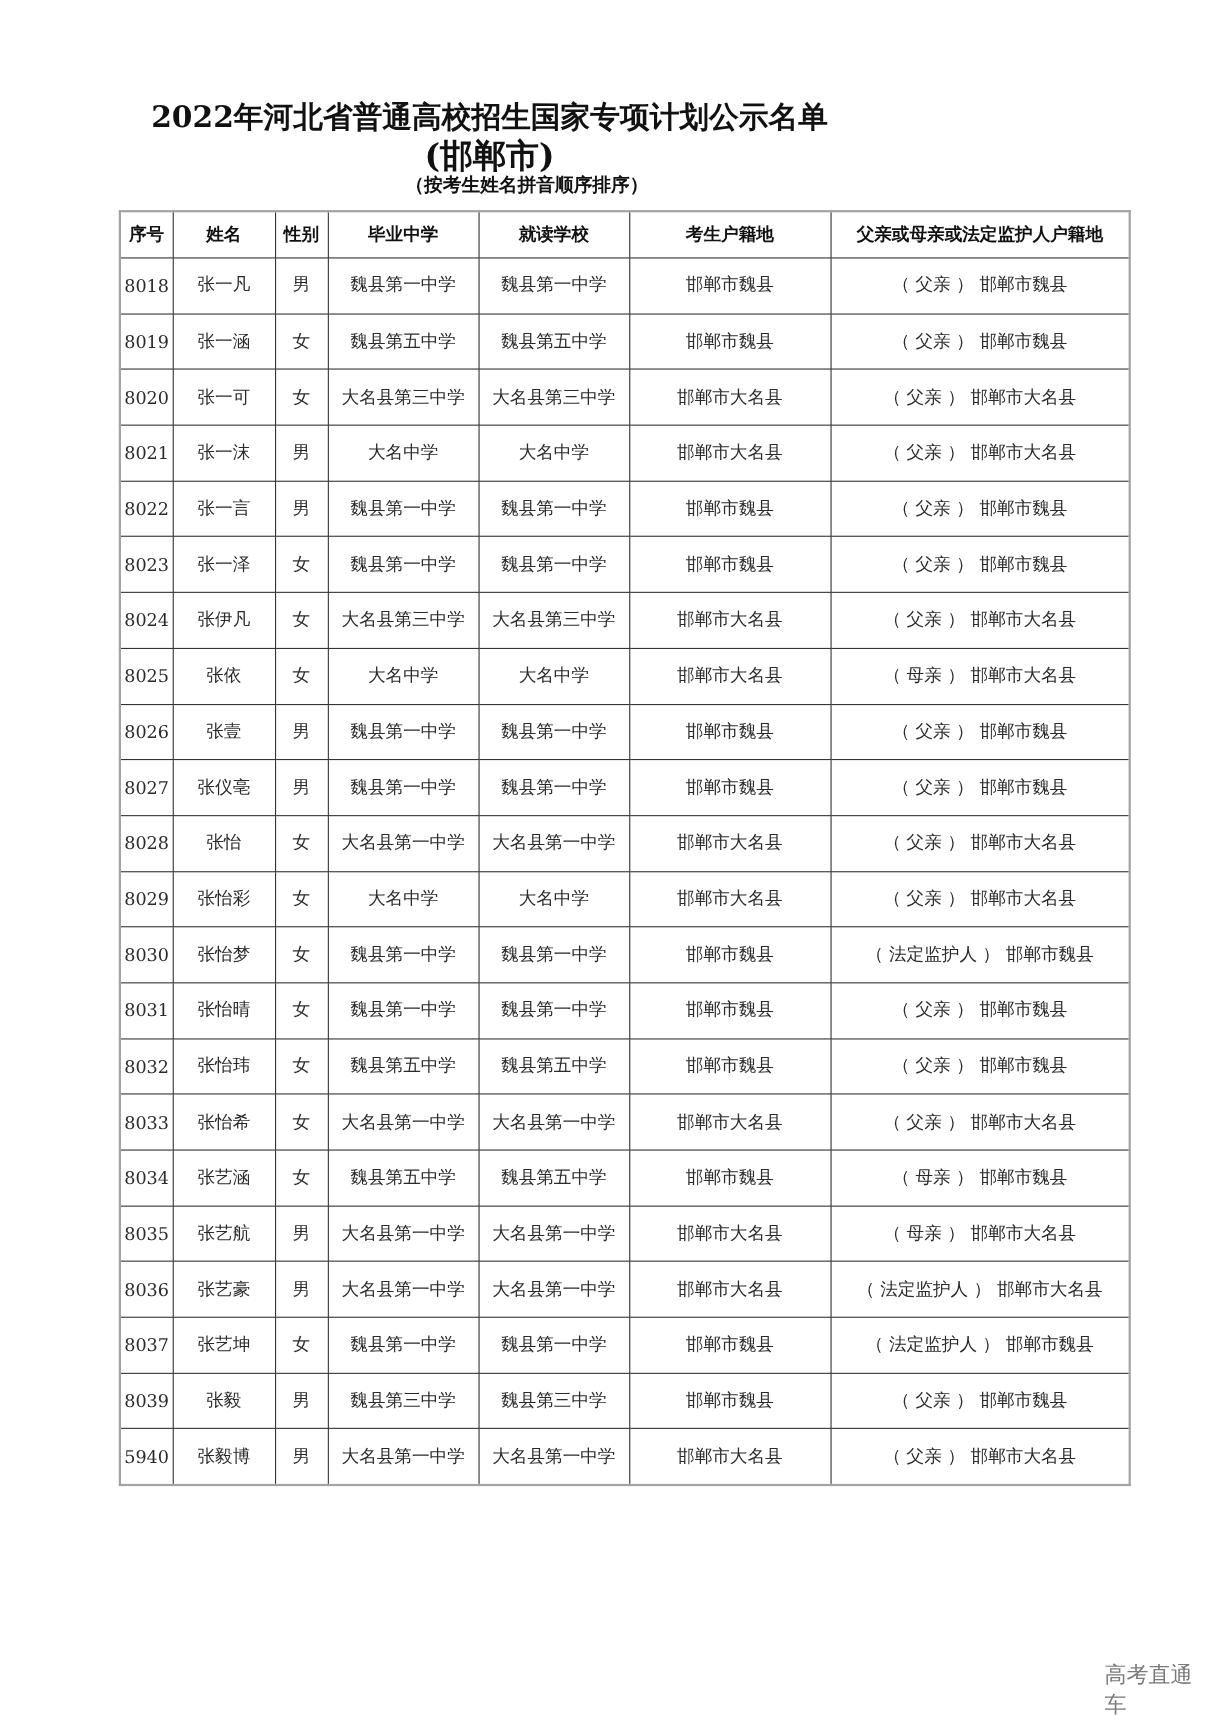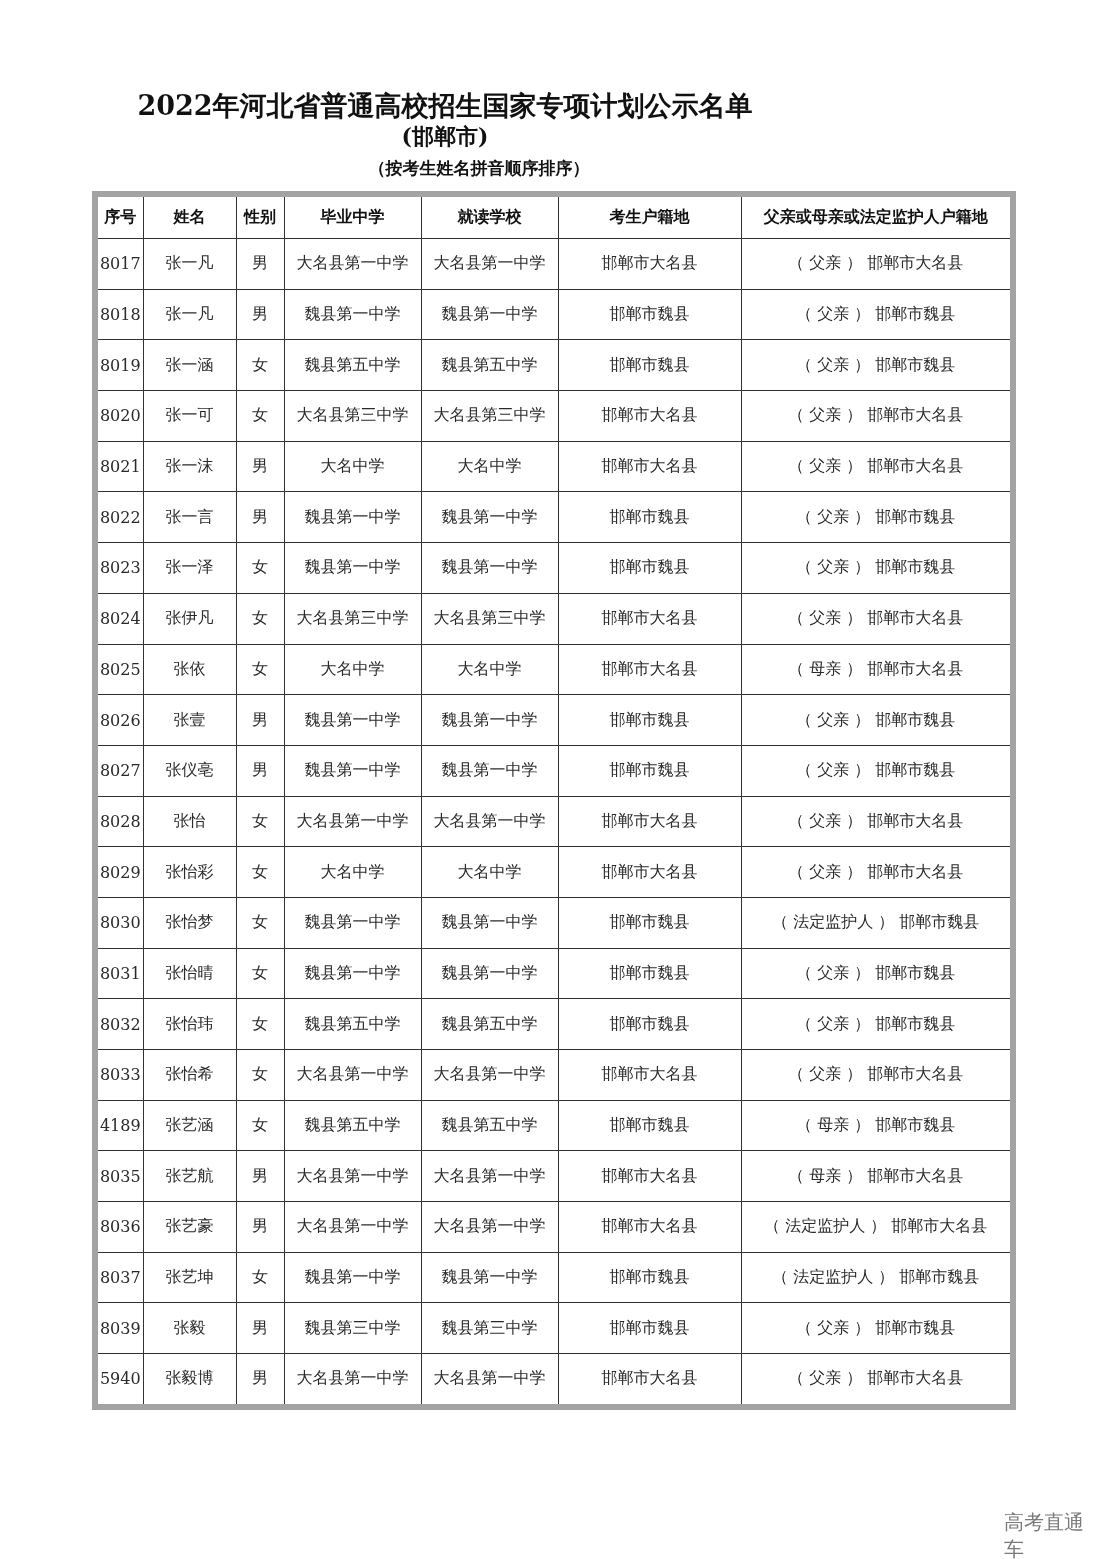--- a/index.html
+++ b/index.html
@@ -5,26 +5,26 @@
     html, body { margin: 0; padding: 0; background: #ffffff; }
     body {
       width: 1102px; height: 1559px; position: relative; overflow: hidden;
       font-family: "DejaVu Serif", "Liberation Serif", serif; color: #1a1a1a;
     }
     .title {
       position: absolute; left: 0; width: 890px; text-align: center;
       font-family: "DejaVu Serif", "Liberation Serif", serif; font-weight: bold; color: #111;
     }
     .title-main { top: 88px; font-size: 27px; letter-spacing: 0px; }
-    .title-city { top: 122px; font-size: 22px; }
+    .title-city { top: 122px; font-size: 30px; }
     .title-sub  { top: 157px; font-size: 17px; margin-left: 34px; }
     table.roster {
-      position: absolute; left: 92px; top: 191px;
+      position: absolute; left: 108px; top: 191px;
       width: 918px; border-collapse: collapse; table-layout: fixed;
-      border: 6px solid #a3a3a3;
+      border: 2px solid #a3a3a3;
     }
     table.roster th, table.roster td {
       border: 1.5px solid #333; text-align: center; vertical-align: middle;
       padding: 0; overflow: hidden; white-space: nowrap;
     }
     table.roster th {
       height: 41px; font-size: 16px; font-weight: bold; color: #111;
       font-family: "DejaVu Sans", "Liberation Sans", sans-serif;
     }
     table.roster td { height: 49.7px; font-size: 16px; color: #2a2a2a; }
@@ -58,29 +58,20 @@
       <th>姓名</th>
       <th>性别</th>
       <th>毕业中学</th>
       <th>就读学校</th>
       <th>考生户籍地</th>
       <th>父亲或母亲或法定监护人户籍地</th>
     </tr>
   </thead>
   <tbody id="roster-body">
       <tr>
-        <td class="c-id">8017</td>
-        <td>张一凡</td>
-        <td>男</td>
-        <td>大名县第一中学</td>
-        <td>大名县第一中学</td>
-        <td>邯郸市大名县</td>
-        <td>（ 父亲 ） 邯郸市大名县</td>
-      </tr>
-      <tr>
         <td class="c-id">8018</td>
         <td>张一凡</td>
         <td>男</td>
         <td>魏县第一中学</td>
         <td>魏县第一中学</td>
         <td>邯郸市魏县</td>
         <td>（ 父亲 ） 邯郸市魏县</td>
       </tr>
       <tr>
         <td class="c-id">8019</td>
@@ -211,21 +202,21 @@
       <tr>
         <td class="c-id">8033</td>
         <td>张怡希</td>
         <td>女</td>
         <td>大名县第一中学</td>
         <td>大名县第一中学</td>
         <td>邯郸市大名县</td>
         <td>（ 父亲 ） 邯郸市大名县</td>
       </tr>
       <tr>
-        <td class="c-id">4189</td>
+        <td class="c-id">8034</td>
         <td>张艺涵</td>
         <td>女</td>
         <td>魏县第五中学</td>
         <td>魏县第五中学</td>
         <td>邯郸市魏县</td>
         <td>（ 母亲 ） 邯郸市魏县</td>
       </tr>
       <tr>
         <td class="c-id">8035</td>
         <td>张艺航</td>

